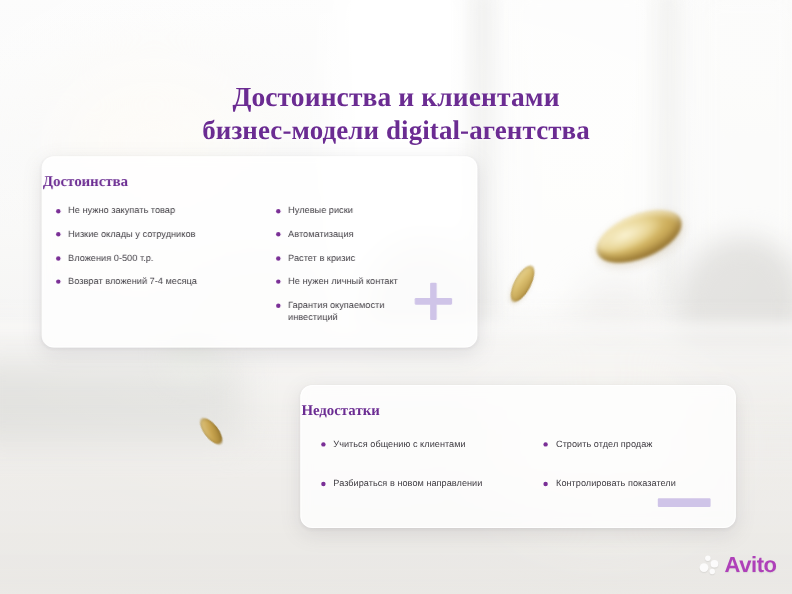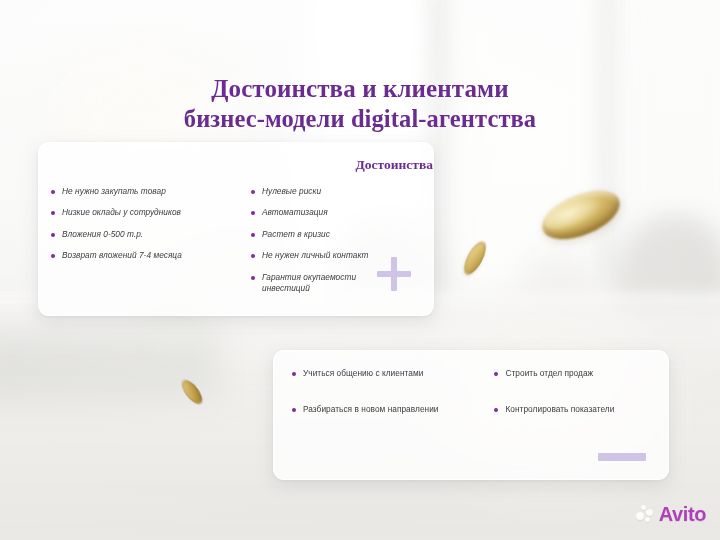--- a/index.html
+++ b/index.html
@@ -164,21 +164,21 @@
   .card-pros {
     left: 38px; top: 142px;
     width: 394px; height: 172px;
   }
   .card-cons {
     left: 273px; top: 350px;
     width: 394px; height: 128px;
   }
 
   .card-title {
-    text-align: right;
+    text-align: left;
     font-family: "Liberation Serif", "DejaVu Serif", serif;
     font-weight: bold;
     color: #6b2c92;
     position: relative;
     z-index: 3;
   }
   .card-pros .card-title { font-size: 13.5px; margin-top: 14px; }
   .card-cons .card-title { font-size: 13.5px; margin-top: 14px; }
 
   .cols {
@@ -196,21 +196,21 @@
   .card-cons .col-right { width: 168px; }
 
   .bullet {
     display: flex;
     align-items: flex-start;
     font-size: 8.3px;
     color: #3d3a40;
     line-height: 1.32;
     letter-spacing: 0.04px;
   }
-  .card-pros .bullet { margin-bottom: 10.5px; font-style: italic; }
+  .card-pros .bullet { margin-bottom: 10.5px; }
   .card-cons .bullet { margin-bottom: 25px; }
 
   .dot {
     flex: 0 0 auto;
     width: 4px; height: 4px;
     border-radius: 50%;
     background: #7a2f96;
     margin-top: 4px;
     margin-right: 7px;
   }
@@ -354,20 +354,21 @@
           <span class="dot"></span>
           <span class="bullet-text">Гарантия окупаемости
 инвестиций</span>
         </div>
       </div>
     </div>
     <div class="deco-plus"></div>
   </section>
 
   <section class="card card-cons">
+    <div class="card-title">Недостатки</div>
     <div class="cols">
       <div class="col col-left">
         <div class="bullet">
           <span class="dot"></span>
           <span class="bullet-text">Учиться общению с клиентами</span>
         </div>
         <div class="bullet">
           <span class="dot"></span>
           <span class="bullet-text">Разбираться в новом направлении</span>
         </div>

